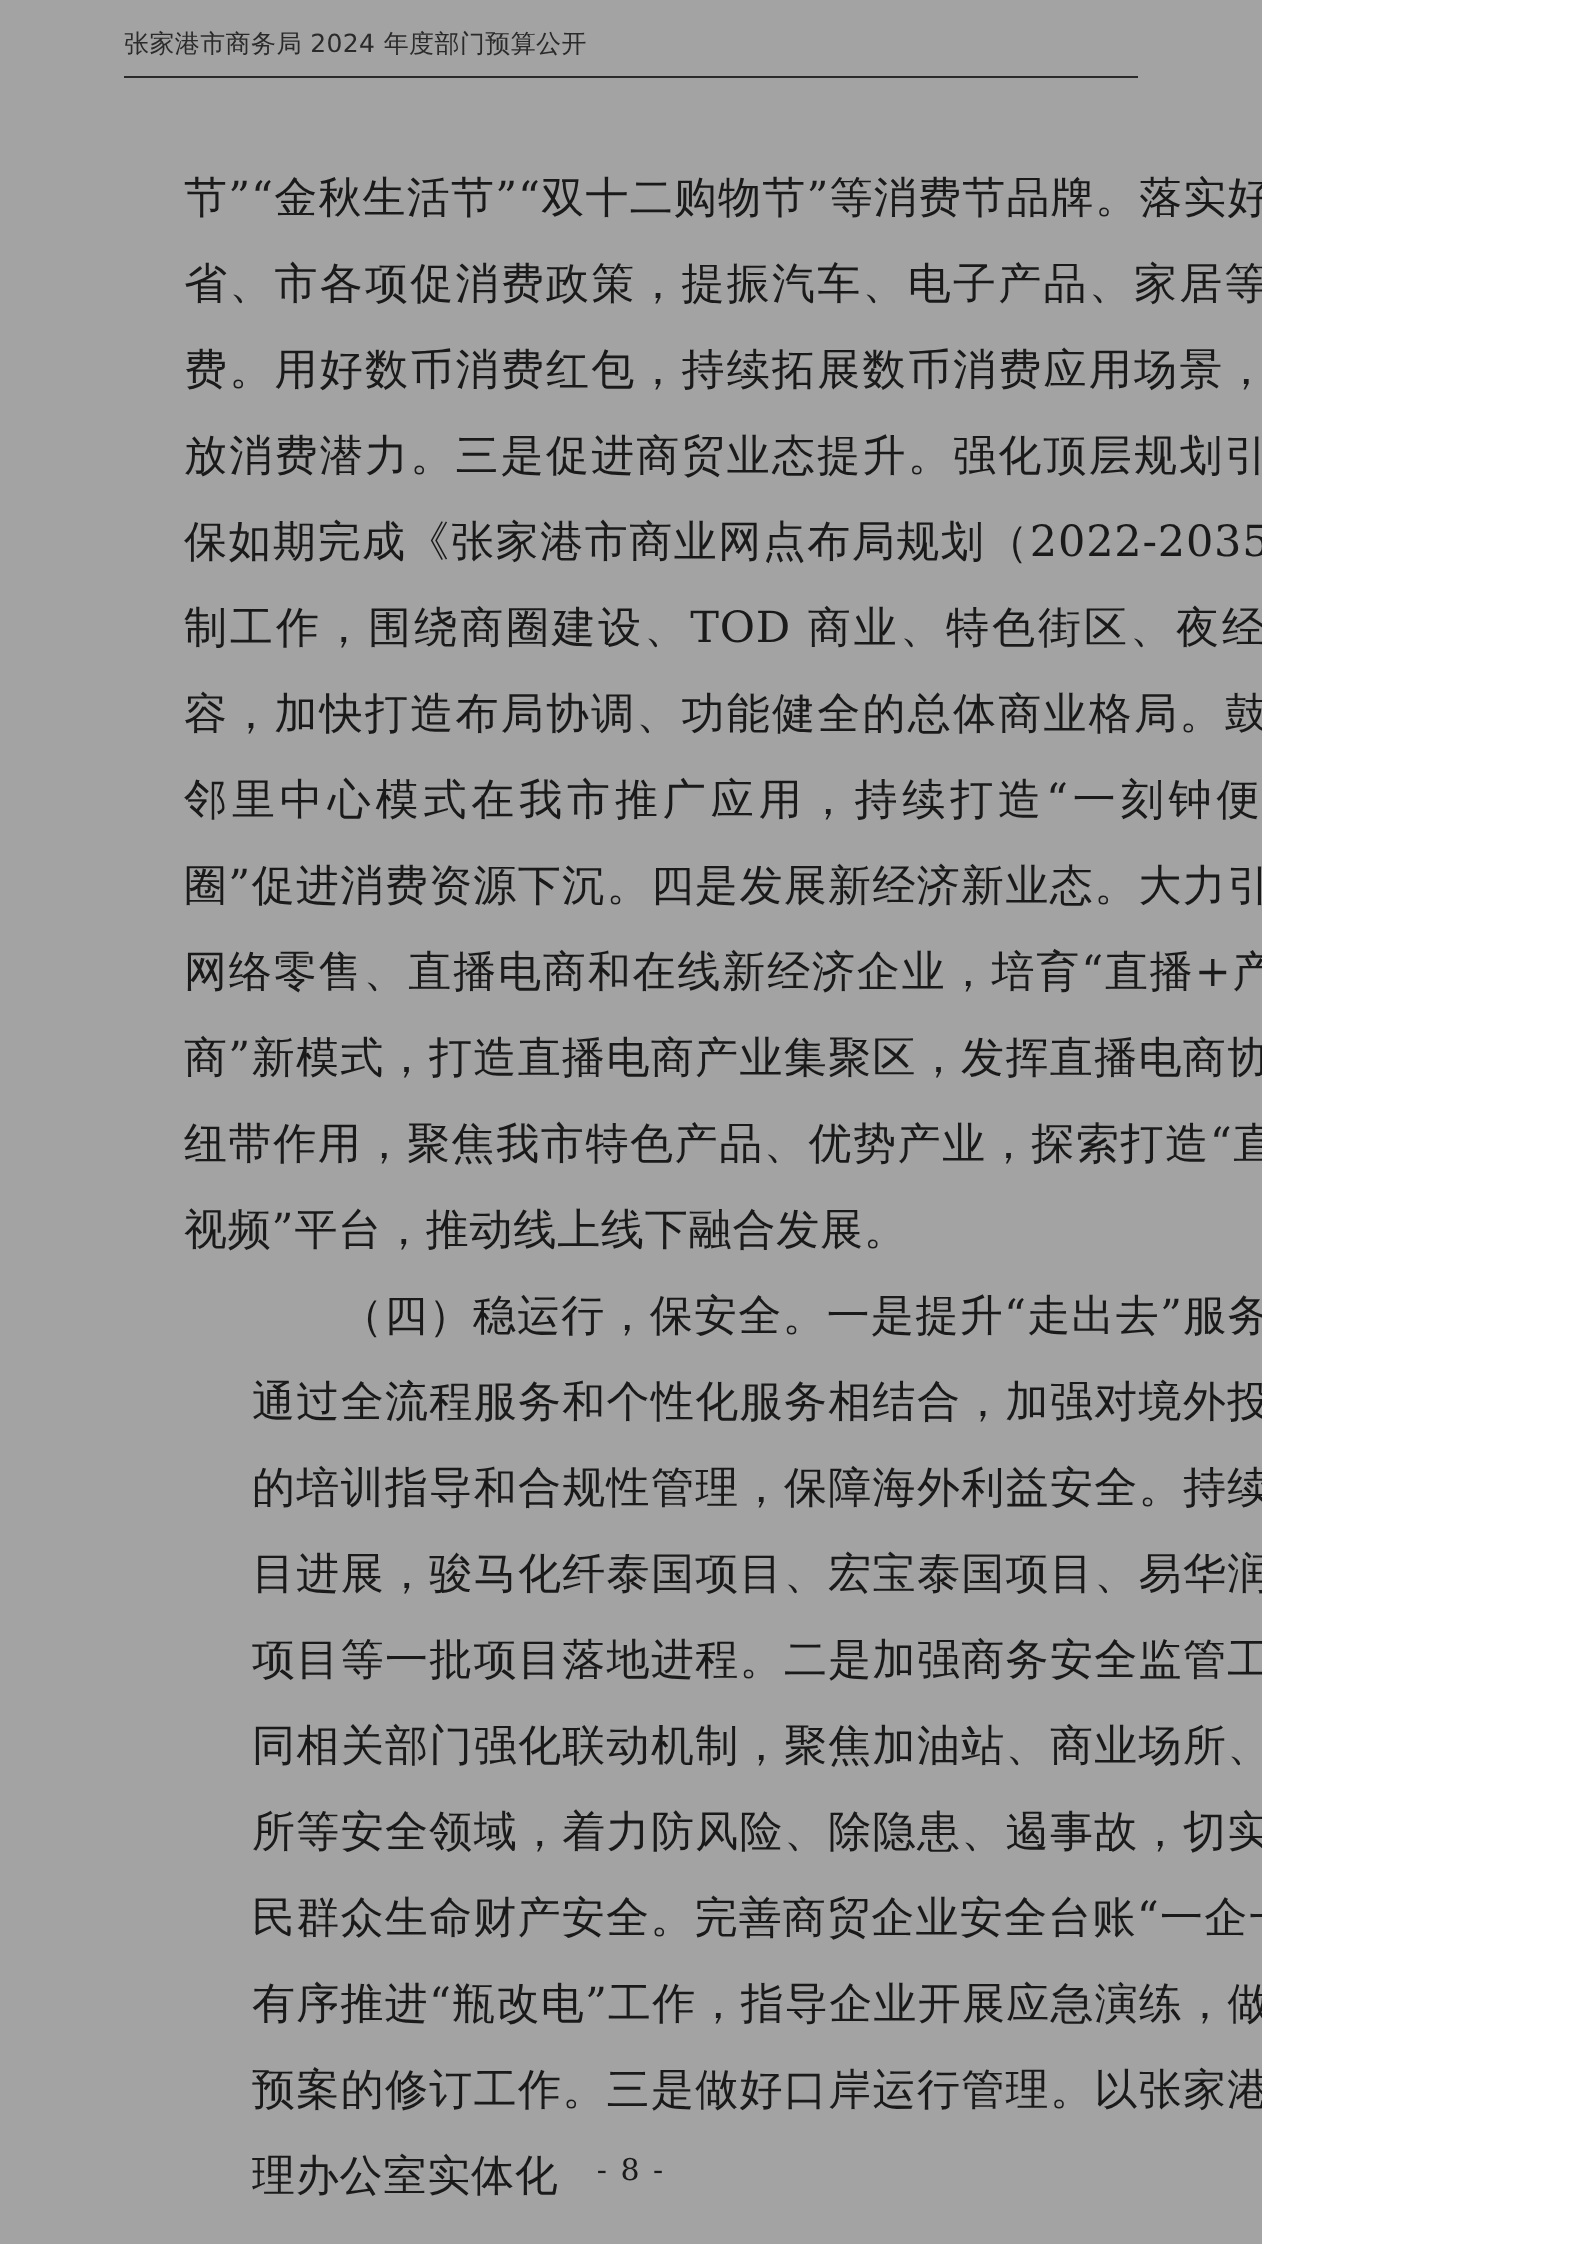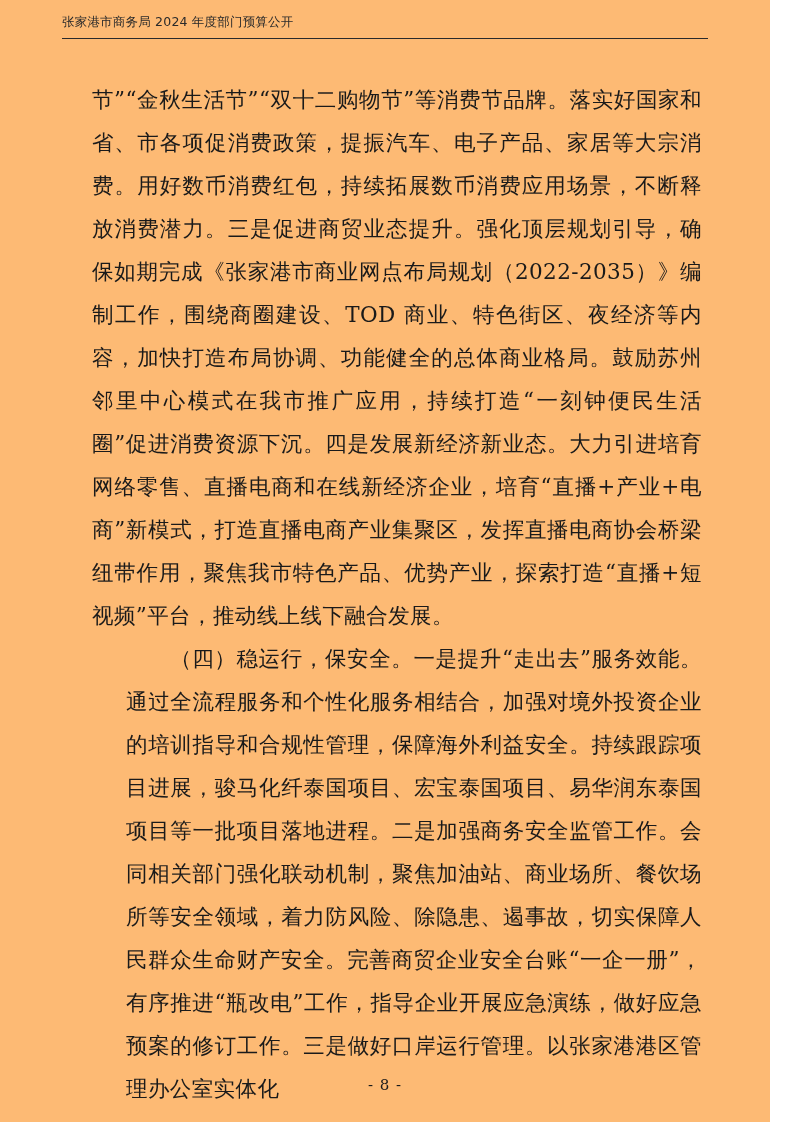--- a/index.html
+++ b/index.html
@@ -5,23 +5,23 @@
   html, body {
     margin: 0;
     padding: 0;
     background: #ffffff;
   }
   body {
     font-family: "DejaVu Serif", "Liberation Serif", serif;
   }
   .page {
     position: relative;
-    width: 770px;
+    width: 631px;
     height: 1122px;
-    background: #fdba74;
+    background: #a3a3a3;
     box-sizing: border-box;
     overflow: hidden;
   }
   .header {
     position: absolute;
     top: 14px;
     left: 62px;
     right: 62px;
     height: 26px;
   }

